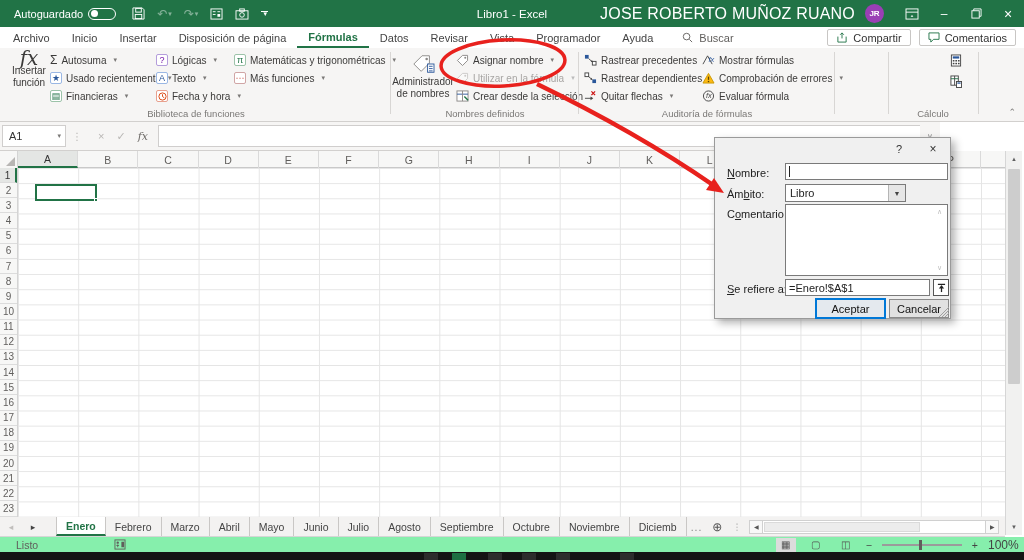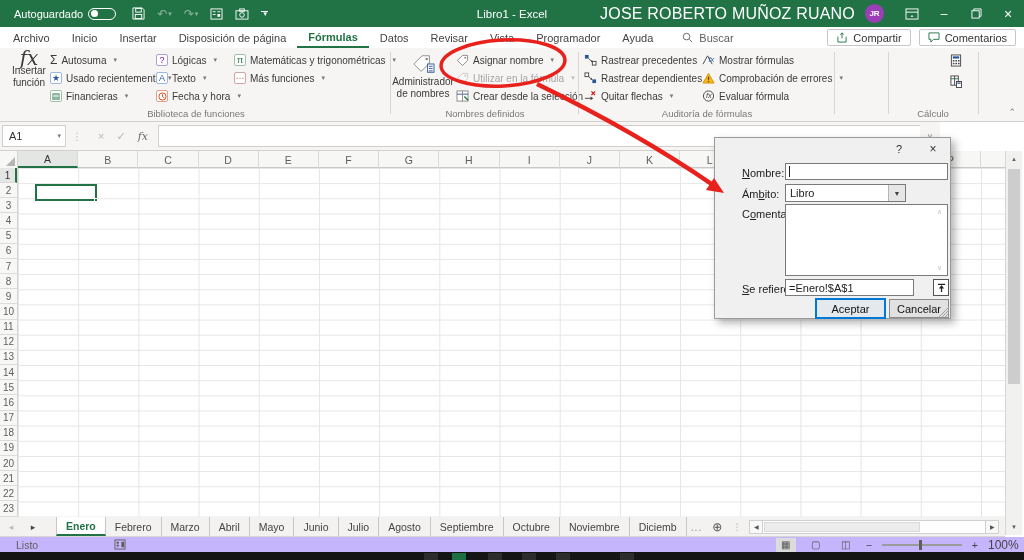--- a/index.html
+++ b/index.html
@@ -98,21 +98,21 @@
   .vscroll .arr.bottom{position:absolute;bottom:0;left:0;right:0;}
   .vthumb{position:absolute;left:2px;right:2px;top:18px;height:215px;background:#cdcdcd;border-radius:1px;}
 
   
   .dialog{position:absolute;left:714px;top:137px;width:237px;height:182px;background:#f0f0f0;
     border:1px solid #9a9a9a;box-shadow:4px 4px 8px rgba(0,0,0,.3);z-index:20;font-size:11px;color:#222;}
   .dtitle{position:absolute;left:0;top:0;right:0;height:22px;display:flex;align-items:center;}
   .dtitle .txt{margin-left:10px;font-size:11px;color:#111;}
   .dhelp{position:absolute;left:172px;top:0;width:24px;height:22px;display:flex;align-items:center;justify-content:center;color:#333;}
   .dclose{position:absolute;right:4px;top:0;width:26px;height:22px;display:flex;align-items:center;justify-content:center;color:#333;font-size:12px;}
-  .dlabel{position:absolute;left:27px;font-size:11px;color:#222;}
+  .dlabel{position:absolute;left:12px;font-size:11px;color:#222;}
   .u{text-decoration:underline;}
   .dinput{position:absolute;left:70px;background:#fff;border:1px solid #7a7a7a;height:17px;
     font-size:11px;display:flex;align-items:center;padding:0 3px;color:#222;}
   .cursorbar{width:1px;height:11px;background:#222;}
   .dselect{position:absolute;left:70px;width:121px;height:18px;background:#fff;border:1px solid #7a7a7a;
     display:flex;align-items:center;padding-left:4px;font-size:11px;}
   .dselect .chev{margin-left:auto;width:17px;height:16px;background:#e6e6e6;border-left:1px solid #b5b5b5;
     display:flex;align-items:center;justify-content:center;font-size:7px;color:#444;}
   .dtextarea{position:absolute;left:70px;width:163px;height:72px;background:#fff;border:1px solid #7a7a7a;}
   .tscroll{position:absolute;right:1px;top:1px;bottom:1px;width:13px;display:flex;flex-direction:column;
@@ -137,21 +137,21 @@
   .soverflow{display:flex;align-items:center;color:#888;padding:0 4px;letter-spacing:1px;}
   .newsheet{display:flex;align-items:center;justify-content:center;width:22px;color:#555;font-size:12px;}
   .sdots{display:flex;align-items:center;color:#a0a0a0;font-size:9px;padding:0 4px;}
   .hscroll{display:flex;align-items:center;margin-left:4px;}
   .hbox{width:14px;height:14px;border:1px solid #d0d0d0;background:#f8f8f8;display:flex;align-items:center;
     justify-content:center;font-size:6px;color:#555;}
   .htrack{width:222px;height:14px;border:1px solid #d0d0d0;border-left:none;border-right:none;background:#fff;position:relative;}
   .hthumb{position:absolute;left:1px;top:1px;bottom:1px;width:70%;background:#ececec;border:1px solid #dadada;}
 
   
-  .statusbar{position:absolute;left:0;top:537px;width:1024px;height:15px;background:#c4b5fd;
+  .statusbar{position:absolute;left:0;top:537px;width:1024px;height:15px;background:#86efac;
     display:flex;align-items:center;font-size:10.5px;color:var(--dim);}
   .statusbar .ready{margin-left:16px;}
   .acc-ico{margin-left:76px;display:flex;align-items:center;}
   .sb-right{margin-left:auto;display:flex;align-items:center;gap:10px;margin-right:6px;}
   .viewbtn{width:20px;height:14px;display:flex;align-items:center;justify-content:center;font-size:10px;color:#555;}
   .viewbtn.active{background:#dcdcdc;}
   .zoomtrack{width:80px;height:2px;background:#9b9b9b;position:relative;}
   .zoomthumb{position:absolute;left:47%;top:-4px;width:3px;height:10px;background:#605e5c;}
   .zoomtxt{font-size:12px;color:#444;width:30px;}
 
@@ -547,21 +547,21 @@
     <div class="dlabel" style="top:70px;"><span>C</span><span class="u">o</span><span>mentario:</span></div>
     <div class="dtextarea" style="top:66px;">
       <div class="tscroll">
           <span>∧</span>
           <span>∨</span>
         </div>
     </div>
 
     <div class="dlabel" style="top:145px;"><span class="u">S</span><span>e refiere a:</span></div>
     <div class="refrow">
-      <div class="dinput" style="top:141px;width:129px;">
+      <div class="dinput" style="top:141px;width:145px;">
           <span>=Enero!$A$1</span>
         </div>
       <span class="btn-range" style="top:141px;">
         <svg width="9" height="10" viewBox="0 0 10 11">
             <line x1="1" y1="1.5" x2="9" y2="1.5" stroke="#222" stroke-width="1.4"></line>
             <line x1="5" y1="3" x2="5" y2="10" stroke="#222" stroke-width="1.4"></line>
             <path d="M5 2.5 L2 6 H8 Z" fill="#222"></path>
           </svg>
       </span>
     </div>

